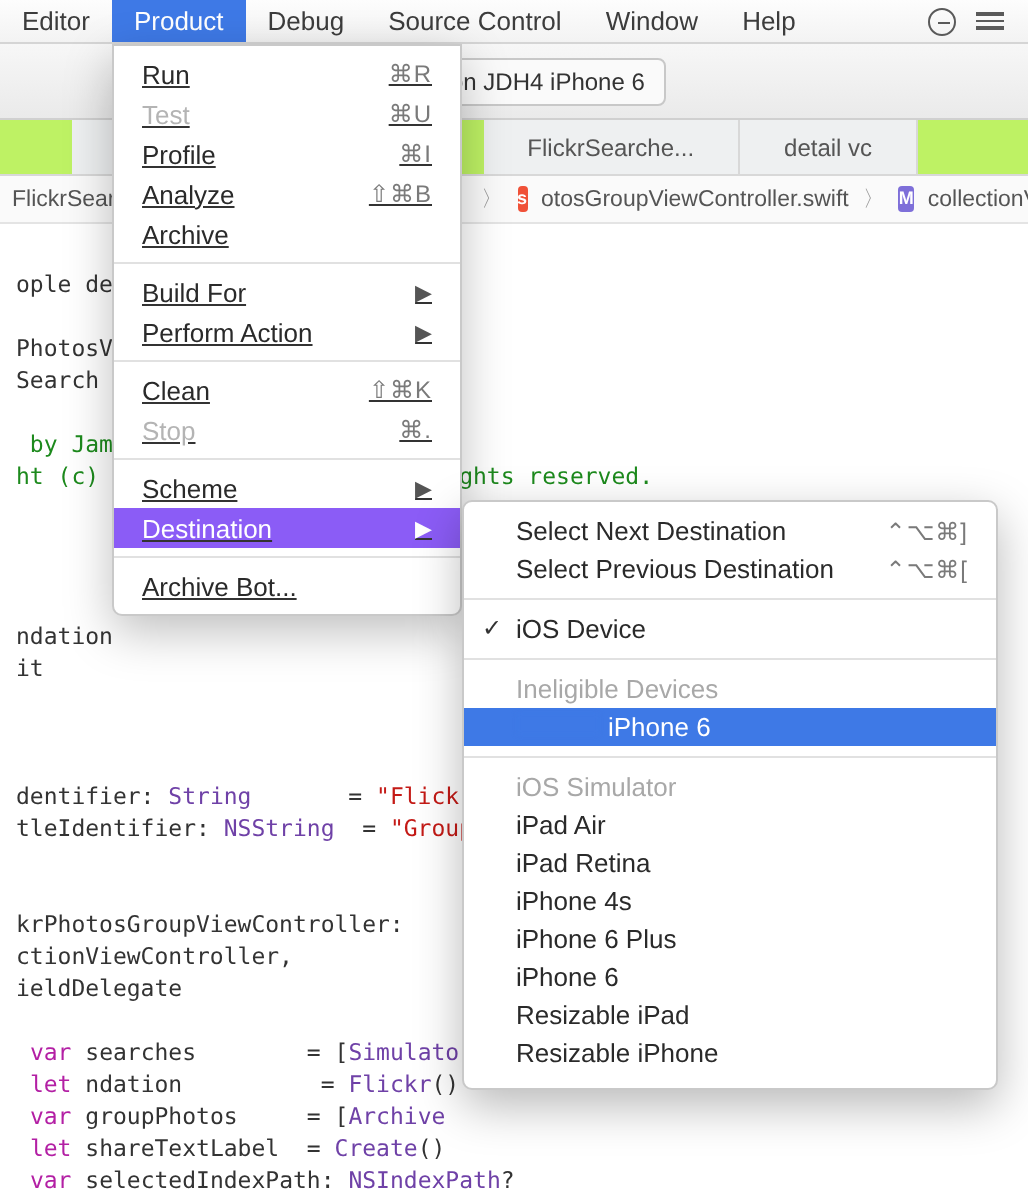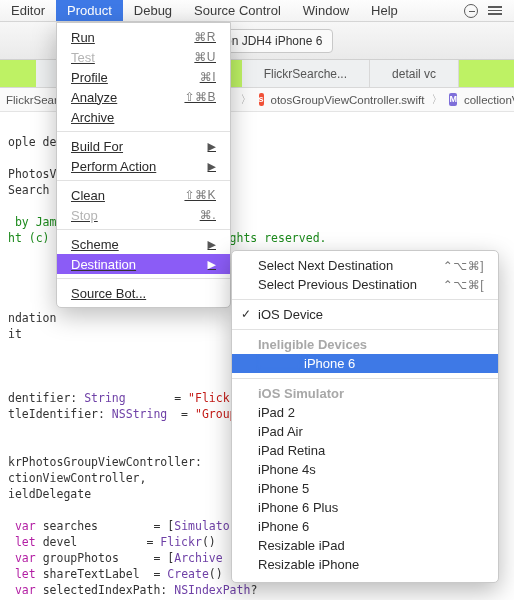--- a/index.html
+++ b/index.html
@@ -131,21 +131,21 @@
     box-shadow:0 8px 24px rgba(0,0,0,.28);
     padding:5px 0 8px 0;
     z-index:31;
   }
   .dmenu .drow{
     display:flex;align-items:center;height:19px;
     padding:0 14px 0 26px;font-size:13px;color:#2a2a2a;
     position:relative;justify-content:space-between;
   }
   .dmenu .drow.hl{ background:#3e79e6;color:#fff;}
-  .dmenu .heading{ color:#a8a8a8;padding:0 14px 0 26px;height:19px;display:flex;align-items:center;font-size:13px;font-weight:bold;}
+  .dmenu .heading{ color:#a8a8a8;padding:0 14px 0 26px;height:19px;display:flex;align-items:center;font-size:13px;}
   .dmenu .sep{ height:1px;background:#e1e1e1;margin:5px 0;}
   .dmenu .check{
     position:absolute;left:9px;top:2px;font-size:12px;color:#333;
   }
   .dsc{ font-size:12px;color:#7a7a7a;letter-spacing:0.5px;}
   .blur{
     display:inline-block;width:42px;height:12px;background:#fff;border-radius:2px;
     filter:blur(1px);margin-right:4px;
   }
   .drow.hl .blur{ background:#3e79e6;}
@@ -209,21 +209,21 @@
 
 <span>dentifier: </span><span class="typ">String</span>       = <span class="str">"Flick</span>
 <span>tleIdentifier: </span><span class="typ">NSString</span>  = <span class="str">"Group</span>
 
 
 <span>krPhotosGroupViewController:</span>
 <span>ctionViewController,</span>
 <span>ieldDelegate</span>
 
  <span class="kw">var</span><span> searches        = [</span><span class="typ">Simulator</span>
- <span class="kw">let</span><span> devel          = </span><span class="typ">Flickr</span><span>()</span>
+ <span class="kw">let</span><span> ndation          = </span><span class="typ">Flickr</span><span>()</span>
  <span class="kw">var</span><span> groupPhotos     = [</span><span class="typ">Archive</span>
  <span class="kw">let</span><span> shareTextLabel  = </span><span class="typ">Create</span><span>()</span>
  <span class="kw">var</span><span> selectedIndexPath: </span><span class="typ">NSIndexPath</span><span>?</span>
  <span class="kw">var</span><span> lastLongPressedIndexPath: </span><span class="typ">NSInde</span>
 
 
  
 
 {
 </div>
@@ -270,21 +270,21 @@
     <div class="row">
       <span>Scheme</span>
       <span class="arrow">▶</span>
     </div>
     <div class="row hl">
       <span>Destination</span>
       <span class="arrow">▶</span>
     </div>
     <div class="sep"></div>
     <div class="row">
-      <span>Source Bot...</span>
+      <span>Archive Bot...</span>
     </div>
   </div>
 
 <div class="dmenu" id="dmenu">
     <div class="drow">
       <span><span>Select Next Destination</span></span>
       <span class="dsc">⌃⌥⌘]</span>
     </div>
     <div class="drow">
       <span><span>Select Previous Destination</span></span>
@@ -296,35 +296,29 @@
       <span><span>iOS Device</span></span>
     </div>
     <div class="sep"></div>
     <div class="heading">Ineligible Devices</div>
     <div class="drow hl">
       <span><span class="blur"></span><span>iPhone 6</span></span>
     </div>
     <div class="sep"></div>
     <div class="heading">iOS Simulator</div>
     <div class="drow">
-      <span><span>iPad 2</span></span>
-    </div>
-    <div class="drow">
       <span><span>iPad Air</span></span>
     </div>
     <div class="drow">
       <span><span>iPad Retina</span></span>
     </div>
     <div class="drow">
       <span><span>iPhone 4s</span></span>
     </div>
     <div class="drow">
-      <span><span>iPhone 5</span></span>
-    </div>
-    <div class="drow">
       <span><span>iPhone 6 Plus</span></span>
     </div>
     <div class="drow">
       <span><span>iPhone 6</span></span>
     </div>
     <div class="drow">
       <span><span>Resizable iPad</span></span>
     </div>
     <div class="drow">
       <span><span>Resizable iPhone</span></span>

